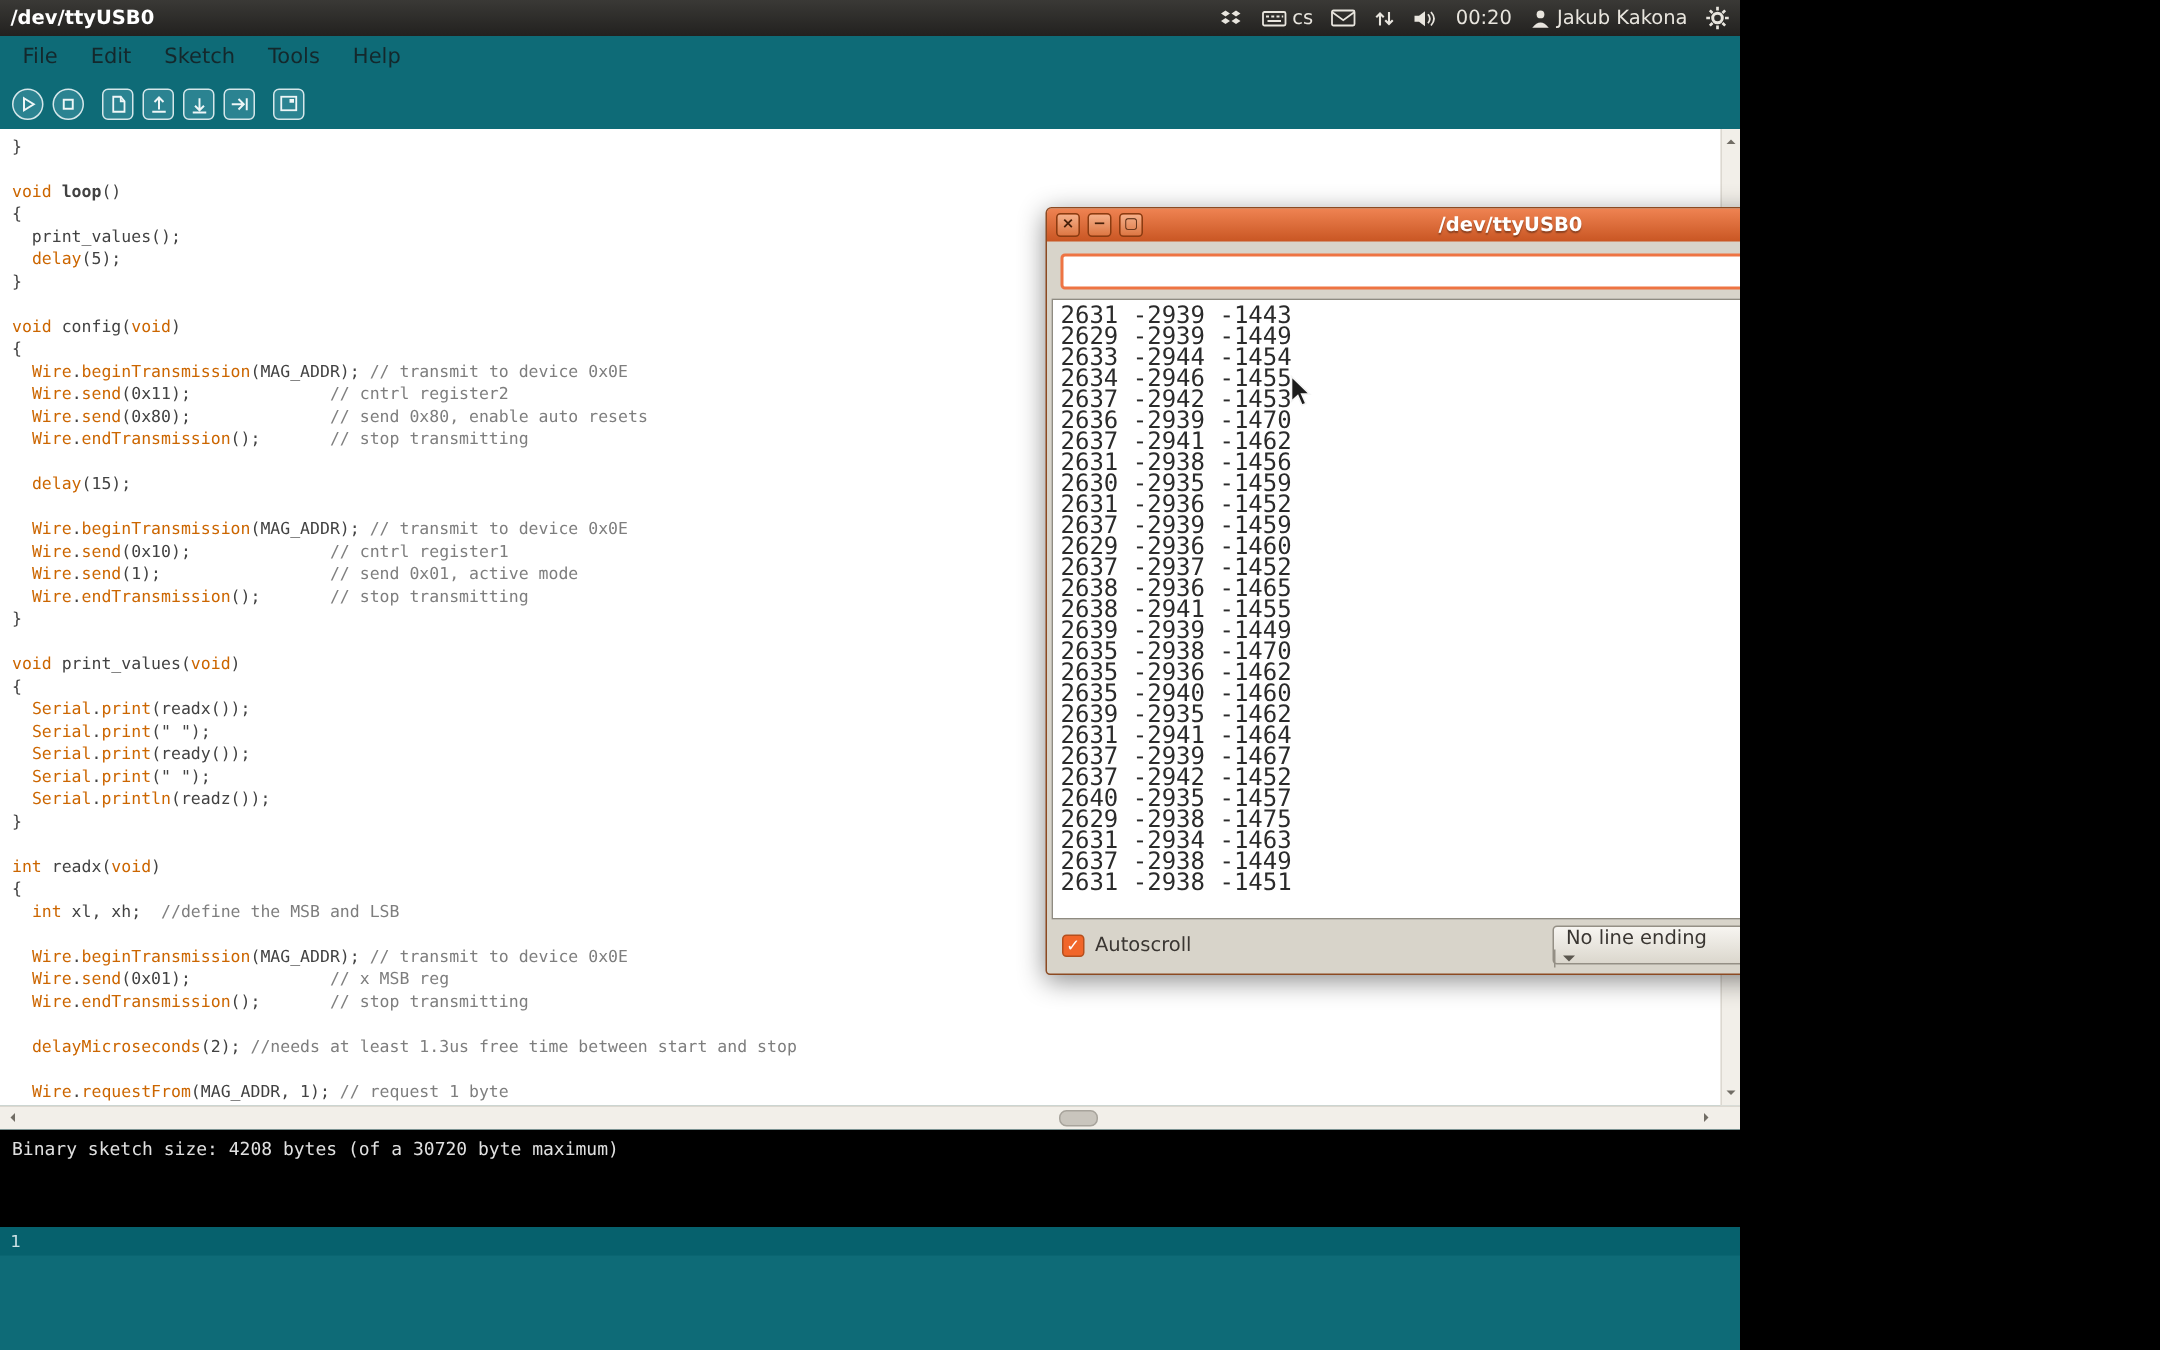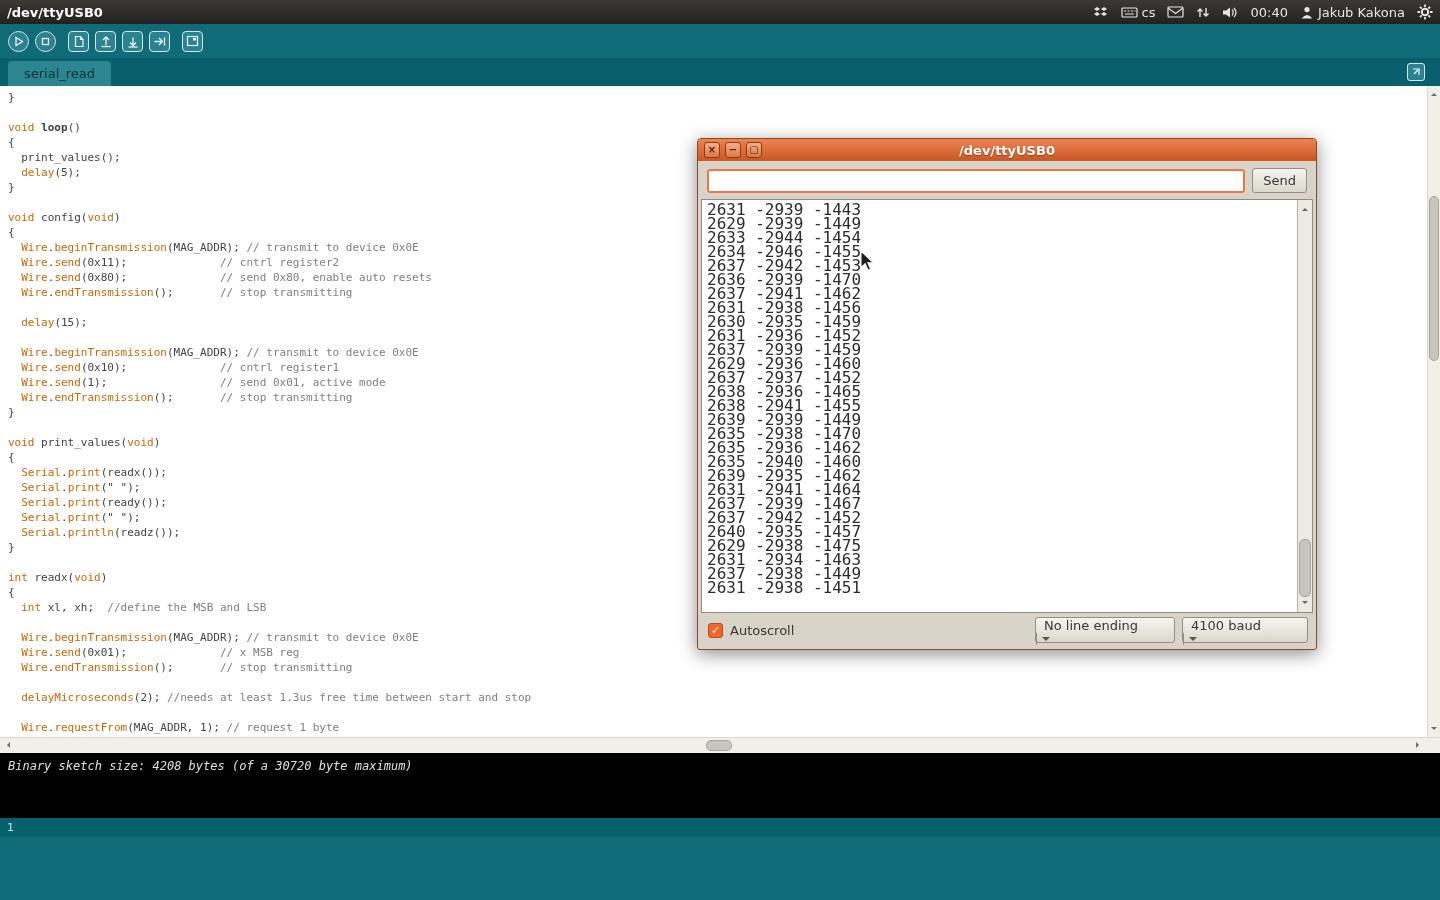--- a/index.html
+++ b/index.html
@@ -1,17 +1,17 @@
 <!DOCTYPE html>
 <html><head>
 <meta charset="utf-8">
 <style>
   * { margin:0; padding:0; box-sizing:border-box; }
   body { font-family:"DejaVu Sans", sans-serif; background:#000; }
-  .screen { position:relative; width:1440px; height:900px; overflow:hidden; background:#0e6b77; display:flex; flex-direction:column; }
+  .screen { position:relative; width:1160px; height:900px; overflow:hidden; background:#0e6b77; display:flex; flex-direction:column; }
 
   
   .top-panel { height:24px; background:linear-gradient(#3a3936,#22211f); display:flex; align-items:center; justify-content:space-between; padding:0 7px; color:#e8e5de; flex:0 0 auto; }
   .panel-title { font-size:13px; font-weight:bold; color:#ffffff; }
   .tray { display:flex; align-items:center; gap:12px; font-size:13px; }
   .tray svg { display:block; }
   .tray-group { display:flex; align-items:center; gap:4px; }
 
   
   .menubar { height:28px; background:#0e6b77; display:flex; align-items:center; padding-left:4px; flex:0 0 auto; }
@@ -47,21 +47,21 @@
   .varrow.down { bottom:4px; border-top-color:#716d65; }
 
   .hscroll { height:16px; background:#f2efe9; border-top:1px solid #dcd8d0; position:relative; flex:0 0 auto; }
   .harrow { position:absolute; top:4px; width:0; height:0; border:3.5px solid transparent; }
   .harrow.left { left:4px; border-right-color:#716d65; }
   .harrow.right { right:18px; border-left-color:#716d65; }
   .hthumb { position:absolute; left:706px; width:26px; top:2px; bottom:2px; background:#c9c5bd; border:1px solid #a8a49c; border-radius:5px; cursor:pointer; }
 
   
   .statusbar { height:35px; background:#5a8c99; display:flex; align-items:center; padding-left:7px; font-size:13px; color:#0d1c1f; flex:0 0 auto; }
-  .console { height:65px; background:#000000; color:#e0e0e0; font-family:"DejaVu Sans Mono", monospace; font-size:12px; padding:6px 8px; flex:0 0 auto;font-style:italic; }
+  .console { height:65px; background:#000000; color:#e0e0e0; font-family:"DejaVu Sans Mono", monospace; font-size:12px; padding:6px 8px; flex:0 0 auto; }
   .footer { height:19px; background:#06616d; color:#cfe3e6; font-size:11px; display:flex; align-items:center; padding-left:7px; flex:0 0 auto; }
 
   
   .serial-window { position:absolute; left:697px; top:138px; width:620px; height:512px; background:#d8d4ca; border:1px solid #8c4a22; border-radius:4px 4px 3px 3px; box-shadow:0 4px 18px rgba(0,0,0,0.45); z-index:5; display:flex; flex-direction:column; }
   .sm-titlebar { height:22px; background:linear-gradient(#ef8352,#c95623); border-radius:3px 3px 0 0; position:relative; display:flex; align-items:center; justify-content:center; flex:0 0 auto; cursor:default; }
   .sm-buttons { position:absolute; left:6px; top:3px; display:flex; gap:5px; }
   .sm-btn { width:16px; height:16px; border-radius:3px; border:1px solid #8a3c12; background:linear-gradient(#f5b08a,#dd7743); color:#47200a; font-size:10px; line-height:13px; text-align:center; font-weight:bold; cursor:pointer; }
   .sm-title { font-size:13px; font-weight:bold; color:#ffffff; text-shadow:0 1px 1px rgba(0,0,0,0.35); }
 
   .sm-input-row { display:flex; align-items:center; padding:7px 9px 4px 9px; gap:7px; flex:0 0 auto; }
@@ -121,39 +121,46 @@
             <path d="M4,11 V3 M1.5,5.5 L4,3 L6.5,5.5" fill="none" stroke="#e8e5de" stroke-width="1.4"></path>
             <path d="M10,2 v8 M7.5,7.5 L10,10 L12.5,7.5" fill="none" stroke="#e8e5de" stroke-width="1.4"></path>
           </svg>
         </span>
       <span>
           <svg width="16" height="13" viewBox="0 0 16 13">
             <path d="M1,4.5 h3 L8,1.5 v10 L4,8.5 h-3 z" fill="#e8e5de"></path>
             <path d="M10,3.5 q2.5,3 0,6 M12,2 q4,4.5 0,9" fill="none" stroke="#e8e5de" stroke-width="1.2"></path>
           </svg>
         </span>
-      <span>00:40</span>
+      <span>00:20</span>
       <span class="tray-group">
         <span>
             <svg width="14" height="13" viewBox="0 0 14 13">
               <circle cx="7" cy="3.6" r="2.6" fill="#e8e5de"></circle>
               <path d="M1.5,12.5 q5.5,-7 11,0 z" fill="#e8e5de"></path>
             </svg>
           </span>
         <span>Jakub Kakona</span>
       </span>
       <span>
           <svg width="16" height="16" viewBox="0 0 16 16">
             <circle cx="8" cy="8" r="3.2" fill="none" stroke="#e8e5de" stroke-width="2"></circle>
             <path d="M13,8 H15.5 M8,13 V15.5 M0.5,8 H3 M8,0.5 V3 M11.3,11.3 L13.1,13.1 M4.7,11.3 L2.9,13.1 M4.7,4.7 L2.9,2.9 M11.3,4.7 L13.1,2.9" stroke="#e8e5de" stroke-width="1.8"></path>
           </svg>
         </span>
     </div>
   </div>
 
+  <div class="menubar">
+    <span class="menu-item">File</span>
+    <span class="menu-item">Edit</span>
+    <span class="menu-item">Sketch</span>
+    <span class="menu-item">Tools</span>
+    <span class="menu-item">Help</span>
+  </div>
 
   <div class="toolbar">
     <div class="tbtn round">
         <svg width="11" height="11" viewBox="0 0 11 11">
           <path d="M3,1.5 L9.5,5.5 L3,9.5 Z" fill="none" stroke="#eef6f7" stroke-width="1.3"></path>
         </svg>
       </div>
     <div class="tbtn round">
         <svg width="11" height="11" viewBox="0 0 11 11">
           <rect x="2.5" y="2.5" width="6" height="6" fill="none" stroke="#eef6f7" stroke-width="1.3"></rect>
@@ -184,29 +191,20 @@
         </svg>
       </div>
     <div class="tbtn sq gap-left">
         <svg width="13" height="12" viewBox="0 0 13 12">
           <rect x="1.5" y="1.5" width="10" height="9" fill="none" stroke="#eef6f7" stroke-width="1.2"></rect>
           <rect x="7" y="3" width="3" height="2.5" fill="#eef6f7"></rect>
         </svg>
       </div>
   </div>
 
-  <div class="tabbar">
-    <div class="tab">serial_read</div>
-    <div class="tab-menu-btn">
-        <svg width="10" height="10" viewBox="0 0 10 10">
-          <path d="M2,2 h6 v6" fill="none" stroke="#eef6f7" stroke-width="1.2"></path>
-          <path d="M8,2 L3,7" stroke="#eef6f7" stroke-width="1.2"></path>
-        </svg>
-      </div>
-  </div>
 
   <div class="editor">
     <div class="code" id="code-area"><div class="code-line">}</div><div class="code-line">&nbsp;</div><div class="code-line"><span class="tok-kw">void</span> <span class="tok-bold">loop</span>()</div><div class="code-line">{</div><div class="code-line">  print_values();</div><div class="code-line">  <span class="tok-fn">delay</span>(5);</div><div class="code-line">}</div><div class="code-line">&nbsp;</div><div class="code-line"><span class="tok-kw">void</span> config(<span class="tok-kw">void</span>)</div><div class="code-line">{</div><div class="code-line">  <span class="tok-class">Wire</span>.<span class="tok-fn">beginTransmission</span>(MAG_ADDR); <span class="tok-comment">// transmit to device 0x0E</span></div><div class="code-line">  <span class="tok-class">Wire</span>.<span class="tok-fn">send</span>(0x11);              <span class="tok-comment">// cntrl register2</span></div><div class="code-line">  <span class="tok-class">Wire</span>.<span class="tok-fn">send</span>(0x80);              <span class="tok-comment">// send 0x80, enable auto resets</span></div><div class="code-line">  <span class="tok-class">Wire</span>.<span class="tok-fn">endTransmission</span>();       <span class="tok-comment">// stop transmitting</span></div><div class="code-line">&nbsp;</div><div class="code-line">  <span class="tok-fn">delay</span>(15);</div><div class="code-line">&nbsp;</div><div class="code-line">  <span class="tok-class">Wire</span>.<span class="tok-fn">beginTransmission</span>(MAG_ADDR); <span class="tok-comment">// transmit to device 0x0E</span></div><div class="code-line">  <span class="tok-class">Wire</span>.<span class="tok-fn">send</span>(0x10);              <span class="tok-comment">// cntrl register1</span></div><div class="code-line">  <span class="tok-class">Wire</span>.<span class="tok-fn">send</span>(1);                 <span class="tok-comment">// send 0x01, active mode</span></div><div class="code-line">  <span class="tok-class">Wire</span>.<span class="tok-fn">endTransmission</span>();       <span class="tok-comment">// stop transmitting</span></div><div class="code-line">}</div><div class="code-line">&nbsp;</div><div class="code-line"><span class="tok-kw">void</span> print_values(<span class="tok-kw">void</span>)</div><div class="code-line">{</div><div class="code-line">  <span class="tok-class">Serial</span>.<span class="tok-fn">print</span>(readx());</div><div class="code-line">  <span class="tok-class">Serial</span>.<span class="tok-fn">print</span>(" ");</div><div class="code-line">  <span class="tok-class">Serial</span>.<span class="tok-fn">print</span>(ready());</div><div class="code-line">  <span class="tok-class">Serial</span>.<span class="tok-fn">print</span>(" ");</div><div class="code-line">  <span class="tok-class">Serial</span>.<span class="tok-fn">println</span>(readz());</div><div class="code-line">}</div><div class="code-line">&nbsp;</div><div class="code-line"><span class="tok-kw">int</span> readx(<span class="tok-kw">void</span>)</div><div class="code-line">{</div><div class="code-line">  <span class="tok-kw">int</span> xl, xh;  <span class="tok-comment">//define the MSB and LSB</span></div><div class="code-line">&nbsp;</div><div class="code-line">  <span class="tok-class">Wire</span>.<span class="tok-fn">beginTransmission</span>(MAG_ADDR); <span class="tok-comment">// transmit to device 0x0E</span></div><div class="code-line">  <span class="tok-class">Wire</span>.<span class="tok-fn">send</span>(0x01);              <span class="tok-comment">// x MSB reg</span></div><div class="code-line">  <span class="tok-class">Wire</span>.<span class="tok-fn">endTransmission</span>();       <span class="tok-comment">// stop transmitting</span></div><div class="code-line">&nbsp;</div><div class="code-line">  <span class="tok-fn">delayMicroseconds</span>(2); <span class="tok-comment">//needs at least 1.3us free time between start and stop</span></div><div class="code-line">&nbsp;</div><div class="code-line">  <span class="tok-class">Wire</span>.<span class="tok-fn">requestFrom</span>(MAG_ADDR, 1); <span class="tok-comment">// request 1 byte</span></div></div>
     <div class="vscroll">
       <div class="varrow up"></div>
       <div class="vthumb"></div>
       <div class="varrow down"></div>
     </div>
   </div>
 

